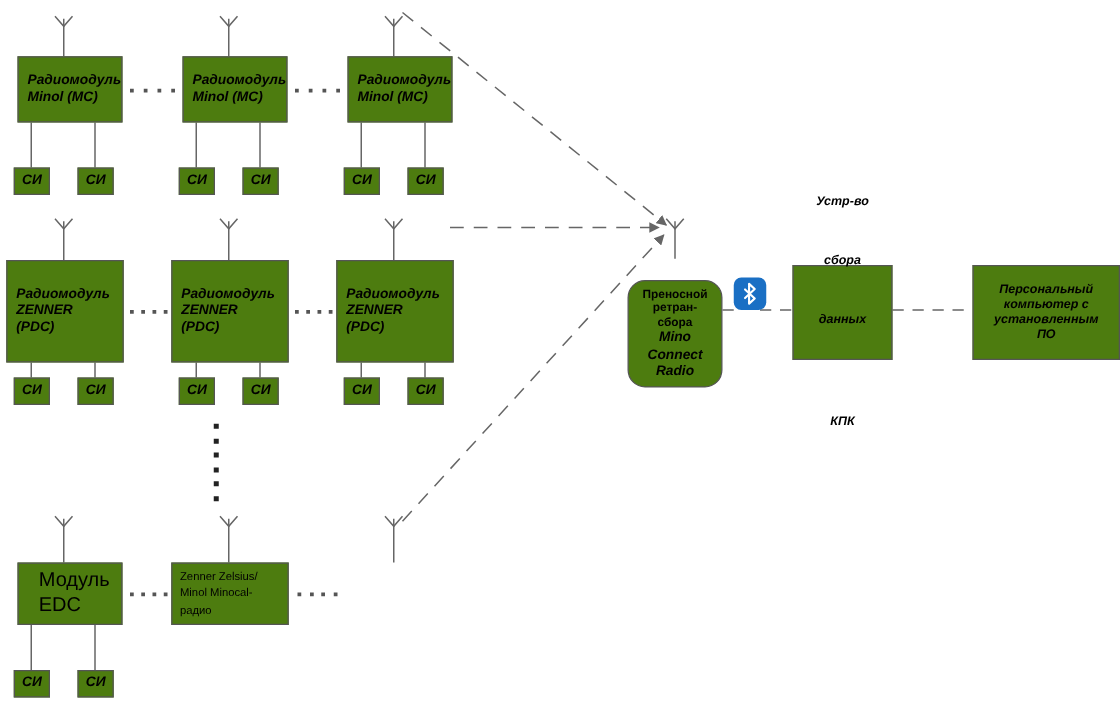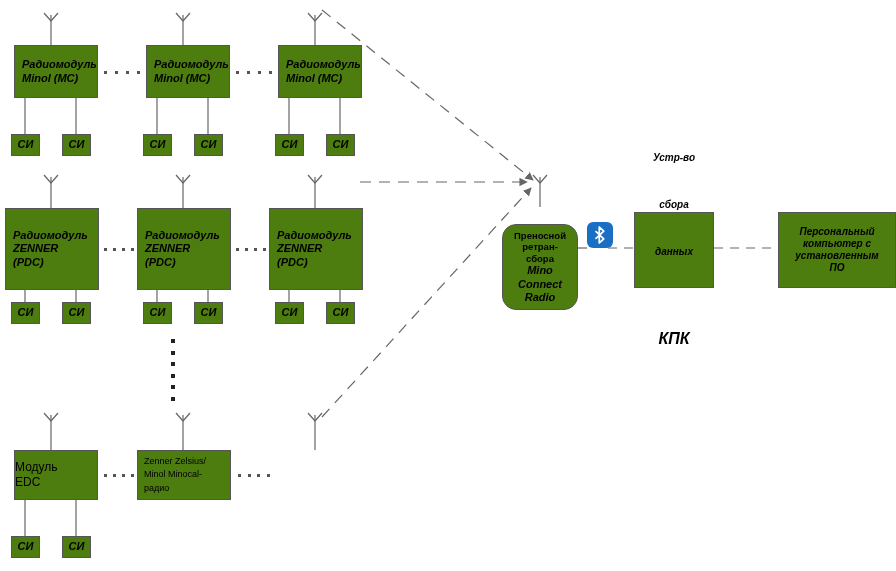--- a/index.html
+++ b/index.html
@@ -76,32 +76,33 @@
     font-size: 10px;
     font-style: italic;
     font-weight: 700;
     gap: 35px;
   }
   .dev-node .sp {
     display: block;
     height: 7px;
   }
   .dev-node .kpk {
+    font-size: 10px;
+  }
+  .pc-node {
+    align-items: center;
+    text-align: center;
+    font-size: 10px;
+    font-style: italic;
+    font-weight: 700;
+  }
+  .edc-node {
     font-size: 16px;
-  }
-  .pc-node {
-    align-items: center;
-    text-align: center;
-    font-size: 10px;
-    font-style: italic;
-    font-weight: 700;
-  }
-  .edc-node {
-    font-size: 12px;
     text-align: left;
+    padding-left: 16px;
   }
   .zen-node {
     font-size: 9px;
     text-align: left;
     padding-left: 6px;
     line-height: 1.45;
   }
   .mino-node {
     font-size: 11px;
     text-align: center;

